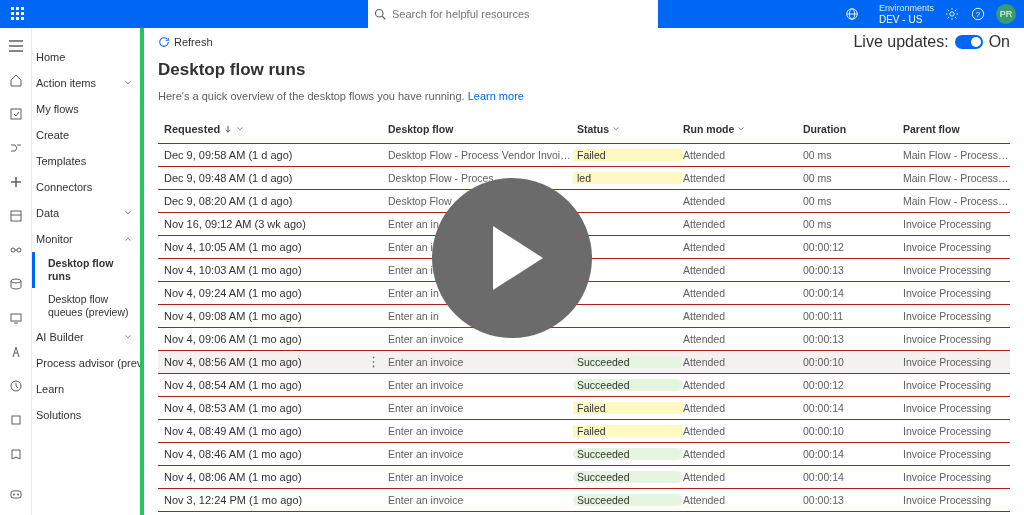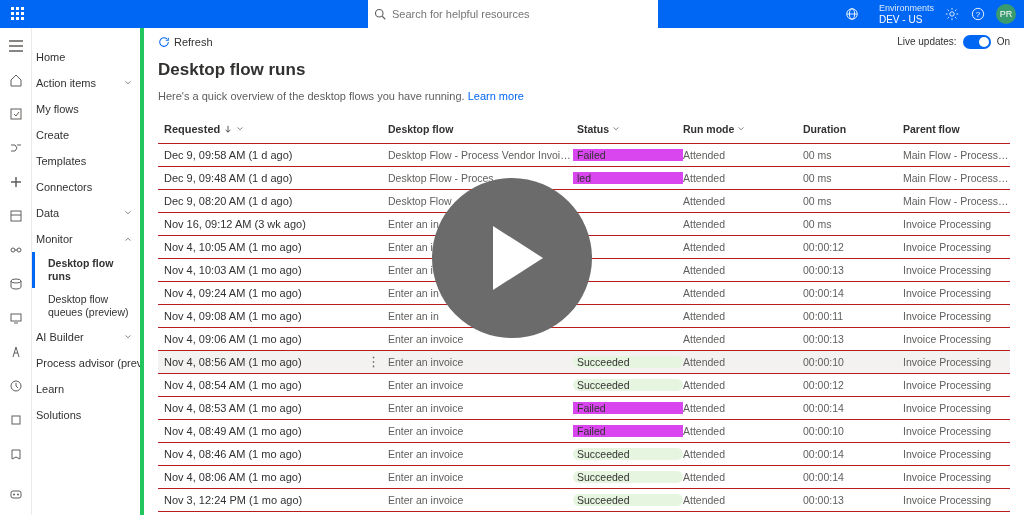--- a/index.html
+++ b/index.html
@@ -23,41 +23,41 @@
 
 .sidebar { width: 112px; border-right: 4px solid #22c55e; padding-top: 16px; font-size: 11px; overflow: hidden; }
 .side-item { display: flex; align-items: center; height: 26px; padding: 0 8px 0 4px; cursor: pointer; color: #323130; gap: 6px; white-space: nowrap; }
 .side-item.sub { padding-left: 16px; font-size: 10.5px; height: auto; min-height: 24px; align-items: flex-start; padding-top: 5px; padding-bottom: 5px; white-space: normal; line-height: 13px; }
 .side-item.sub.active { border-left: 3px solid #0067f4; padding-left: 13px; font-weight: 600; }
 .chev { margin-left: auto; }
 
 .main { flex: 1; display: flex; flex-direction: column; overflow: hidden; }
 .toolbar { height: 28px; display: flex; align-items: center; padding: 0 14px; font-size: 11px; }
 .refresh { display: flex; align-items: flex-start; gap: 4px; color: #323130; cursor: pointer; }
-.toolbar-right { margin-left: auto; display: flex; align-items: center; gap: 6px; font-size: 10px; }
+.toolbar-right { margin-left: auto; display: flex; align-items: center; gap: 6px; font-size: 16px; }
 .toggle { width: 28px; height: 14px; background: #0067f4; border-radius: 7px; position: relative; cursor: pointer; }
 .toggle::after { content: ""; position: absolute; width: 10px; height: 10px; background: #fff; border-radius: 50%; top: 2px; right: 2px; }
 
 .content { padding: 0 14px 10px 14px; overflow: hidden; }
 h1 { font-size: 17px; font-weight: 600; margin: 4px 0 10px 0; }
 .subtitle { font-size: 11px; color: #605e5c; margin-bottom: 14px; }
 .subtitle a { color: #0067f4; text-decoration: none; cursor: pointer; }
 
 .table { width: 100%; font-size: 11px; }
 .thead, .trow { display: flex; align-items: center; border-bottom: 1px solid #b91c1c; }
 .thead { height: 28px; font-weight: 600; }
 .trow { height: 23px; }
 .trow.hovered { background: #f3f2f1; }
 .col-req { width: 230px; padding-left: 6px; display: flex; align-items: center; gap: 4px; }
 .col-flow { width: 185px; color: #605e5c; font-size: 10.5px; overflow: hidden; text-overflow: ellipsis; white-space: nowrap; }
 .col-status { width: 110px; font-size: 10.5px; padding: 0 4px; }
 .col-run { width: 120px; font-size: 10.5px; color: #605e5c; }
 .col-dur { width: 100px; font-size: 10.5px; color: #605e5c; }
 .col-parent { flex: 1; font-size: 10.5px; color: #605e5c; overflow: hidden; text-overflow: ellipsis; white-space: nowrap; }
-.status-failed { background: #d946ef; }
+.status-failed { background: #fef9c3; }
 .status-succeeded { background: #e6f5e0; border-radius: 6px; }
 .row-actions { margin-left: auto; margin-right: 8px; color: #605e5c; cursor: pointer; font-size: 13px; line-height: 10px; }
 
 
 .play-overlay { position: absolute; top: 50%; left: 50%; width: 160px; height: 160px; margin-left: -80px; margin-top: -80px; background: #6b6b6b; border-radius: 50%; display: flex; align-items: center; justify-content: center; cursor: pointer; }
 .play-overlay::after { content: ""; width: 0; height: 0; border-left: 50px solid #fff; border-top: 32px solid transparent; border-bottom: 32px solid transparent; margin-left: 12px; }
 
 .chev-svg { width: 8px; height: 8px; }
 </style>
 </head>

